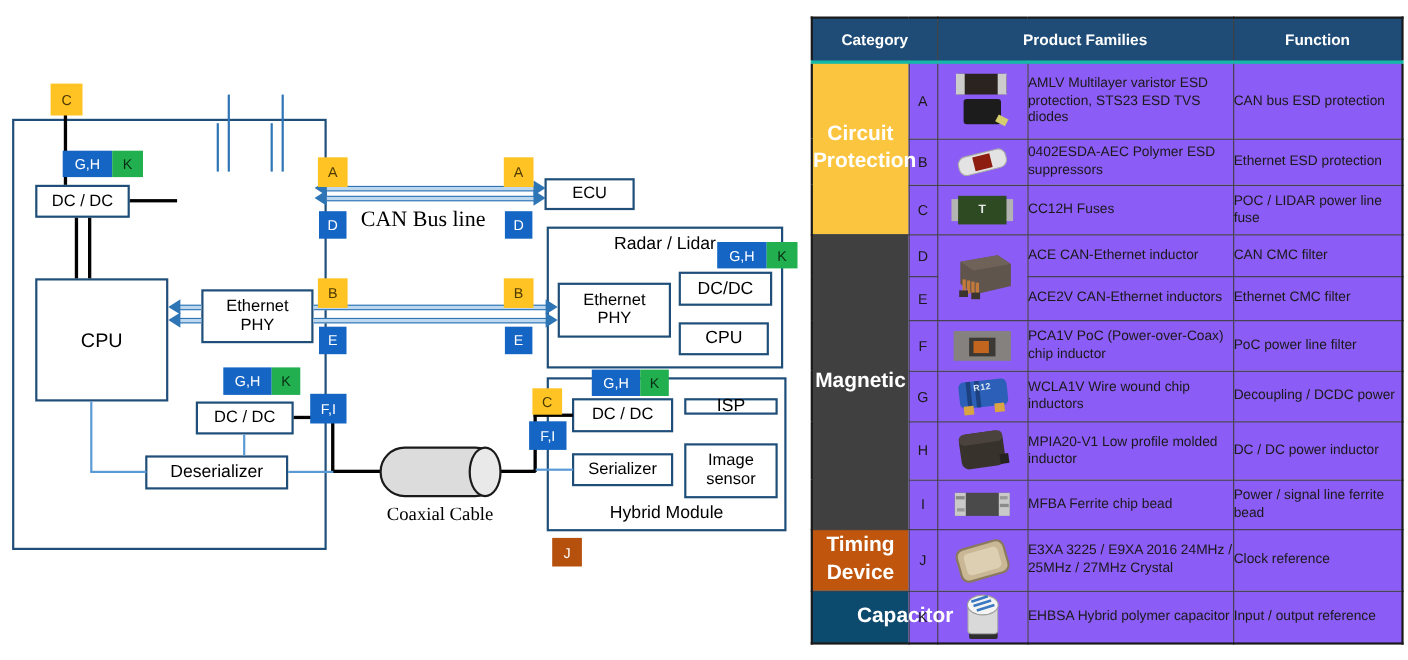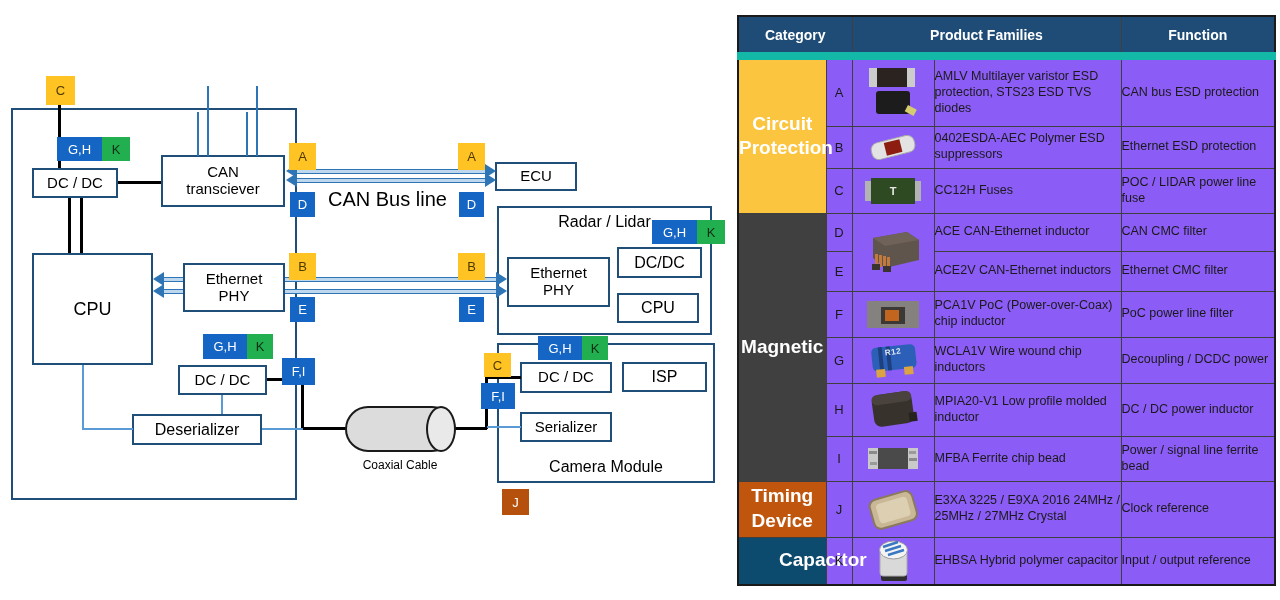--- a/index.html
+++ b/index.html
@@ -19,34 +19,34 @@
   .vline,.hline{position:absolute;z-index:1;}
   .black{background:#000;}
   .lblue{background:#5B9BD5;}
   .stub{background:#2E75B6;}
   .bus{position:absolute;height:3px;background:#BDD7EE;border-top:1px solid #2E75B6;
        border-bottom:1px solid #2E75B6;z-index:2;}
   .arr-r{position:absolute;width:0;height:0;border-top:7px solid transparent;
          border-bottom:7px solid transparent;border-left:11px solid #2E75B6;z-index:3;}
   .arr-l{position:absolute;width:0;height:0;border-top:7px solid transparent;
          border-bottom:7px solid transparent;border-right:11px solid #2E75B6;z-index:3;}
-  .dlabel{position:absolute;color:#000;z-index:4;}
+  .dlabel{position:absolute;color:#000;z-index:4;font-family:Liberation Serif, serif;}
   .coax-body{position:absolute;left:345px;top:406px;width:110px;height:46px;background:#DCDCDC;
              border:2px solid #1a1a1a;border-radius:23px;box-sizing:border-box;z-index:4;}
   .coax-cap{position:absolute;left:426px;top:406px;width:30px;height:46px;background:#E9E9E9;
             border:2px solid #1a1a1a;border-radius:50%;box-sizing:border-box;z-index:5;}
   .inner-label-top{position:absolute;top:5px;left:0;width:100%;text-align:center;font-size:16px;}
   .inner-label-bottom{position:absolute;bottom:5px;left:0;width:100%;text-align:center;font-size:16px;}
   
   .ptable{position:absolute;left:737px;top:15px;border-collapse:collapse;table-layout:fixed;
           width:537px;font-size:12.5px;}
   .ptable td,.ptable th{border:1.5px solid #3f3f3f;padding:0;vertical-align:middle;box-sizing:border-box;}
   .ptable{border:2px solid #1a1a1a;}
   .ptable th{background:#1E4C77;color:#fff;font-size:14px;font-weight:bold;height:40px;
-             border-bottom:8px solid #14b8a6;}
+             border-bottom:3px solid #14b8a6;}
   .cellbg{background:#8b5cf6;}
   .cat{color:#fff;font-weight:bold;text-align:center;font-size:19px;line-height:1.3;padding:0 4px;}
   .cat.yellow{background:#FBC540;}
   .cat.blue{background:#404040;}
   .cat.brown{background:#C0560E;}
   .cat.green{background:#0c4a6e;padding-left:40px;}
   .letter{text-align:center;font-size:13px;color:#1a1a1a;}
   .fam,.fun{padding:3px 6px 3px 8px;color:#1a1a1a;line-height:1.25;}
   .imgcell{text-align:center;}
   .imgwrap{position:relative;display:inline-block;vertical-align:middle;}
@@ -98,23 +98,20 @@
   <div class="arr-r" style="left:496px;top:284px;"></div>
 
   <div class="bus" style="left:163px;top:277px;width:20px;"></div>
   <div class="bus" style="left:163px;top:289px;width:20px;"></div>
   <div class="arr-l" style="left:153px;top:272px;"></div>
   <div class="arr-l" style="left:153px;top:284px;"></div>
 
   <div class="box" style="left:32px;top:168px;width:86px;height:30px;">
       <span>DC / DC</span>
     </div>
-  <div class="box" style="left:161px;top:155px;width:124px;height:52px;">
-      <span style="display:block;width:90px;">CAN transciever</span>
-    </div>
   <div class="box" style="left:32px;top:253px;width:121px;height:112px;font-size:18px;">
       <span>CPU</span>
     </div>
   <div class="box" style="left:183px;top:263px;width:102px;height:49px;">
       <span style="display:block;width:70px;">Ethernet PHY</span>
     </div>
   <div class="box" style="left:178px;top:365px;width:89px;height:30px;">
       <span>DC / DC</span>
     </div>
   <div class="box" style="left:132px;top:414px;width:130px;height:31px;font-size:16px;">
@@ -134,35 +131,38 @@
       <span style="display:block;width:70px;">Ethernet PHY</span>
     </div>
   <div class="box" style="left:617px;top:247px;width:85px;height:31px;font-size:16px;">
       <span>DC/DC</span>
     </div>
   <div class="box" style="left:617px;top:293px;width:82px;height:30px;font-size:16px;">
       <span>CPU</span>
     </div>
 
   <div class="container-box" style="left:497px;top:343px;width:218px;height:140px;">
-    <div class="inner-label-bottom">Camera Module</div>
+    <div class="inner-label-bottom">Hybrid Module</div>
   </div>
   <div class="box" style="left:520px;top:362px;width:92px;height:31px;">
       <span>DC / DC</span>
     </div>
-  <div class="box" style="left:622px;top:362px;width:85px;height:30px;font-size:16px;">
+  <div class="box" style="left:622px;top:362px;width:85px;height:15px;font-size:16px;">
       <span>ISP</span>
     </div>
   <div class="box" style="left:520px;top:412px;width:92px;height:30px;">
       <span>Serializer</span>
     </div>
+  <div class="box" style="left:622px;top:403px;width:85px;height:50px;">
+      <span style="display:block;width:60px;">Image sensor</span>
+    </div>
 
   <div class="coax-body"></div>
   <div class="coax-cap"></div>
-  <div class="dlabel" style="left:330px;top:458px;width:140px;text-align:center;font-size:12px;">Coaxial Cable</div>
+  <div class="dlabel" style="left:330px;top:458px;width:140px;text-align:center;font-size:17px;">Coaxial Cable</div>
 
   <div class="badge yellow" style="left:46px;top:76px;width:29px;height:29px;">C</div>
   <div class="badge blue" style="left:57px;top:137px;width:45px;height:24px;">G,H</div>
   <div class="badge green" style="left:102px;top:137px;width:28px;height:24px;">K</div>
   <div class="badge yellow" style="left:289px;top:143px;width:27px;height:27px;">A</div>
   <div class="badge blue" style="left:290px;top:192px;width:25px;height:25px;">D</div>
   <div class="badge yellow" style="left:289px;top:253px;width:27px;height:27px;">B</div>
   <div class="badge blue" style="left:290px;top:297px;width:25px;height:25px;">E</div>
   <div class="badge blue" style="left:282px;top:358px;width:33px;height:27px;">F,I</div>
   <div class="badge yellow" style="left:458px;top:143px;width:27px;height:27px;">A</div>

